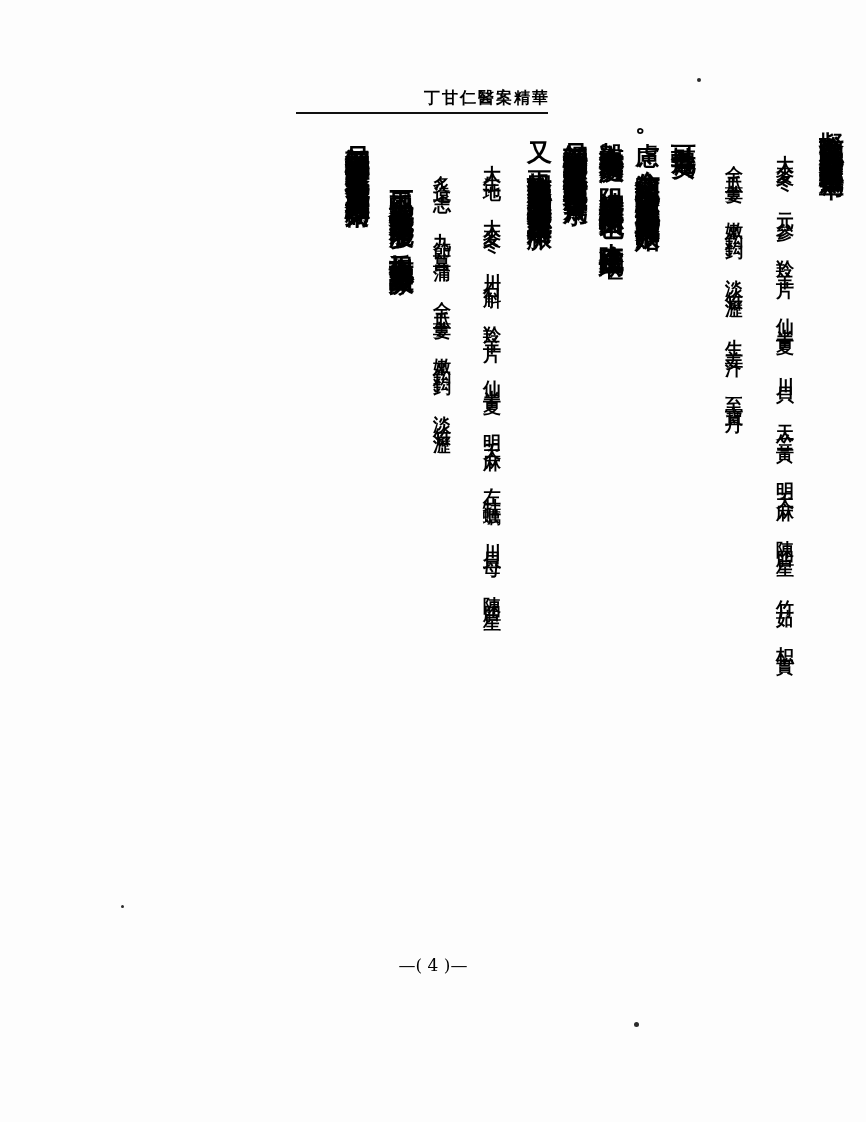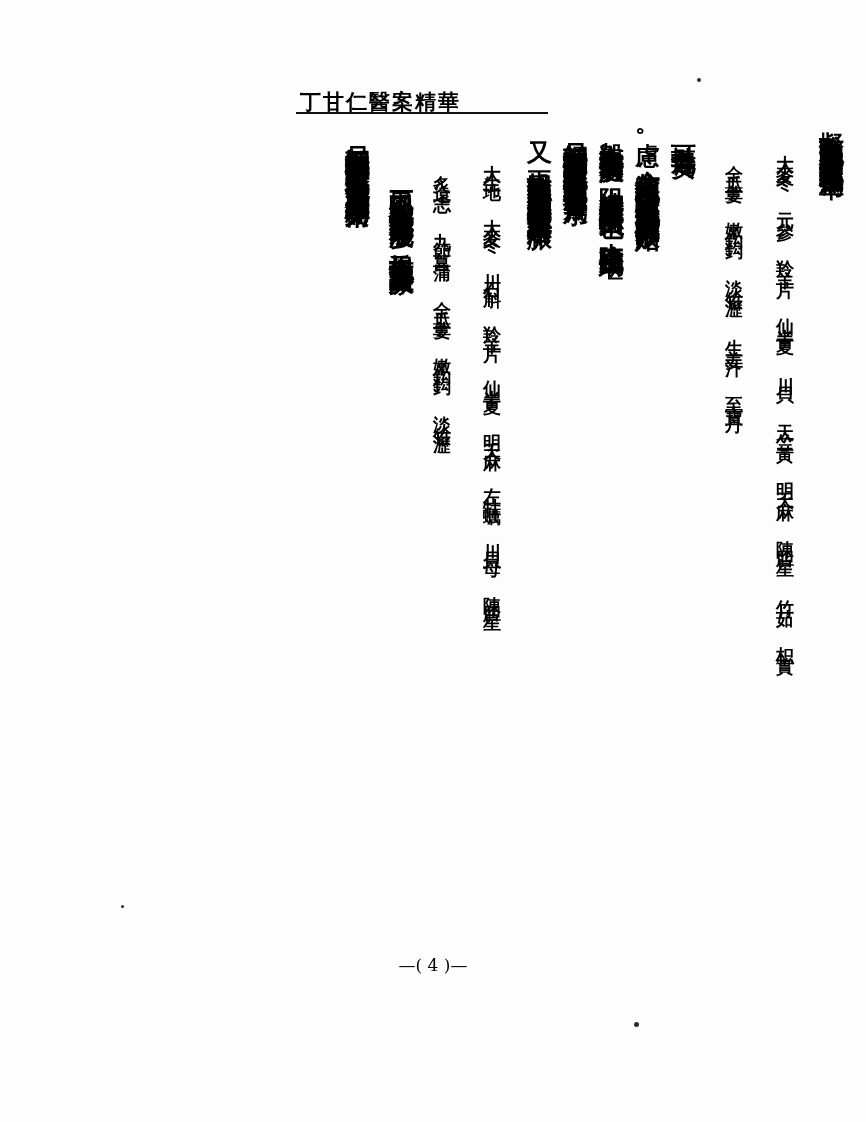--- a/index.html
+++ b/index.html
@@ -32,22 +32,22 @@
     width: 866px;
     height: 1122px;
   }
 
   
   #running-head {
     position: absolute;
     left: 300px;
     top: 88px;
     width: 250px;
-    text-align: left;
-    font-size: 21px;
+    text-align: right;
+    font-size: 16px;
     letter-spacing: 2px;
     font-weight: bold;
     font-family: Liberation Sans, sans-serif;
     white-space: nowrap;
   }
   #running-head-rule {
     position: absolute;
     left: 296px;
     top: 112px;
     width: 252px;

